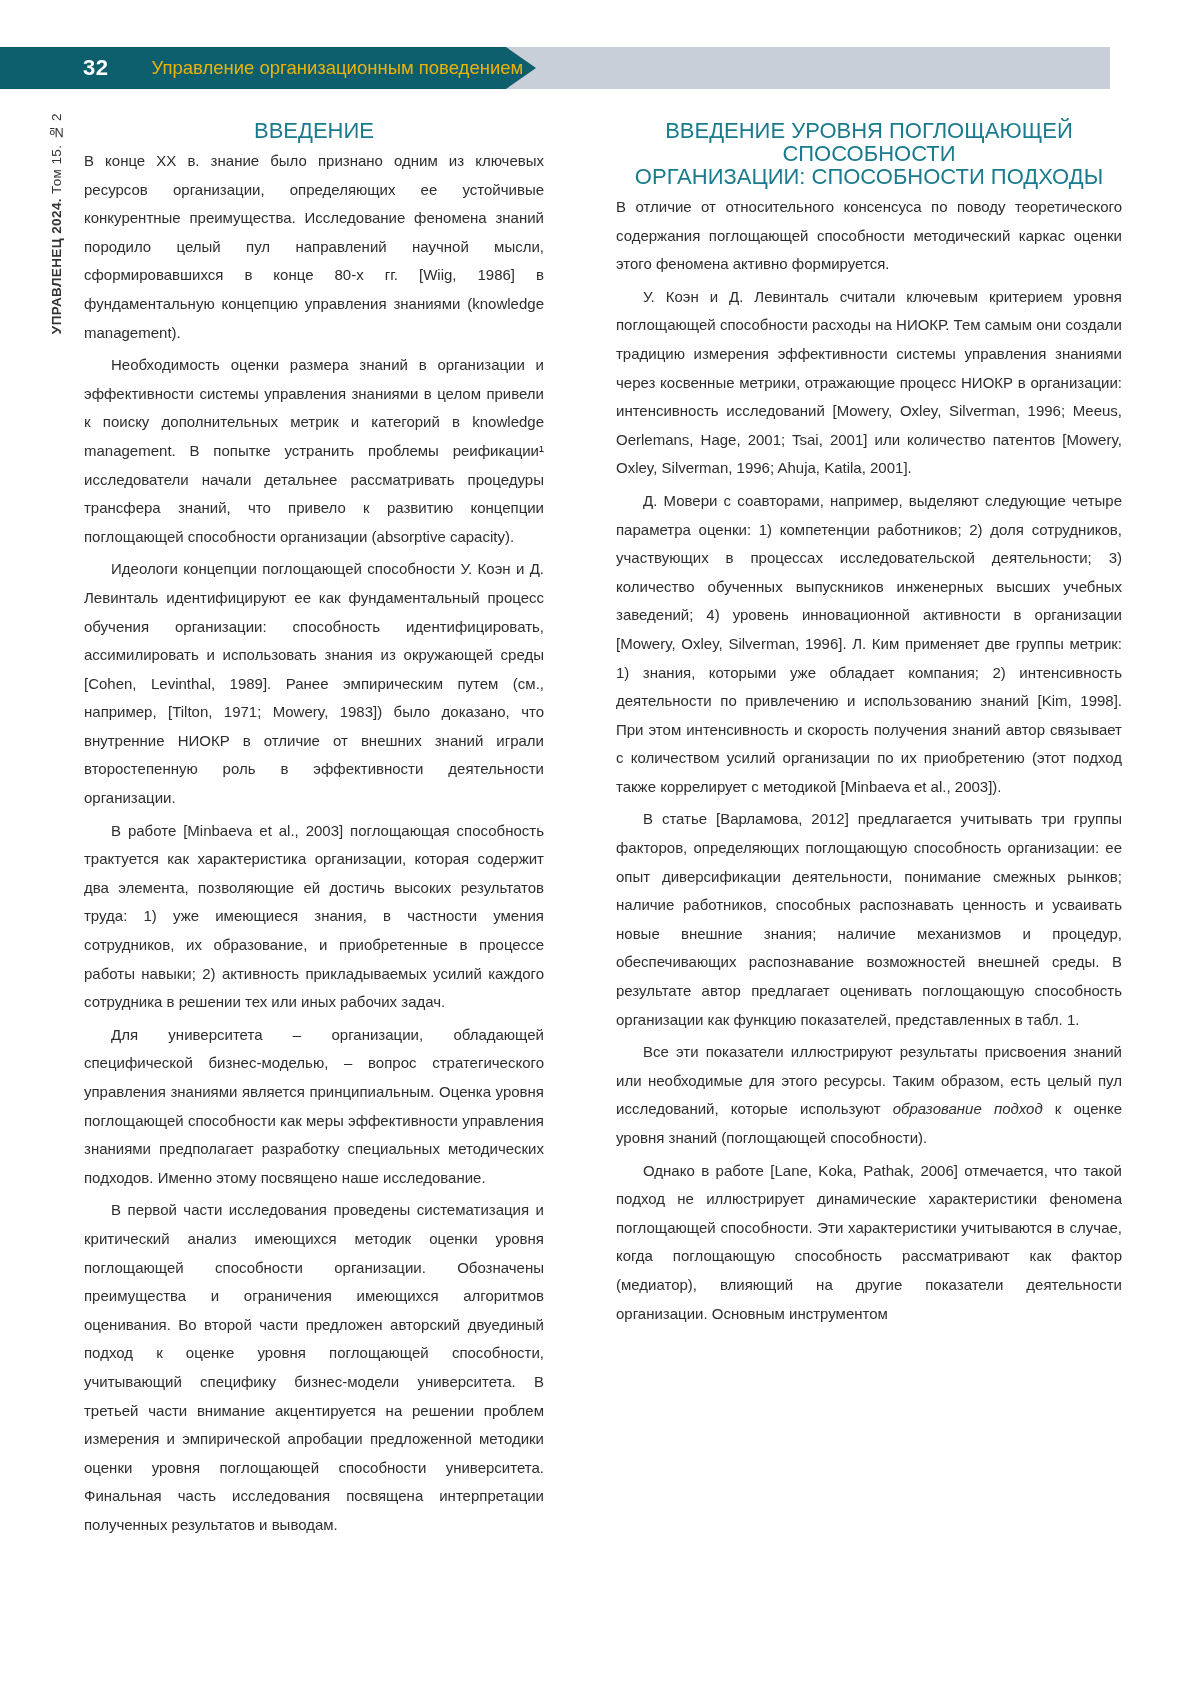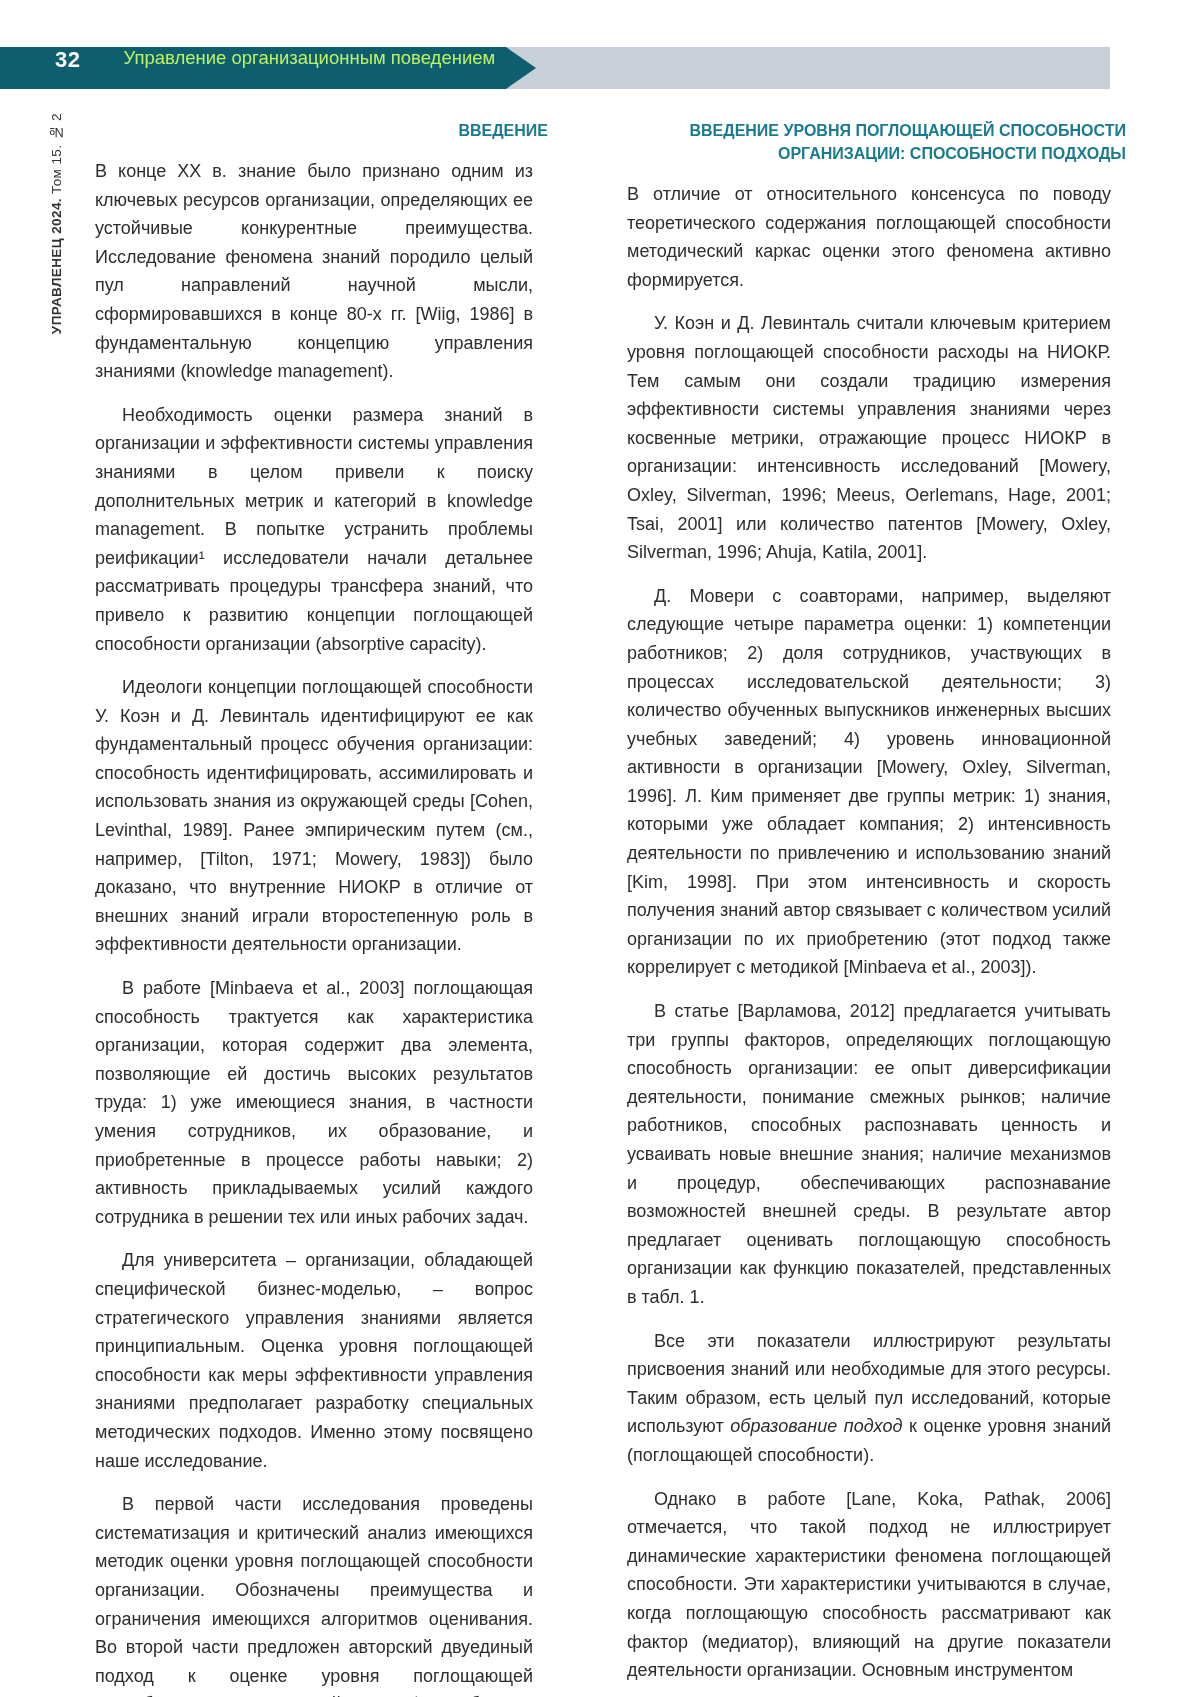--- a/index.html
+++ b/index.html
@@ -18,55 +18,56 @@
 
   
   .gray-tail{
     position:absolute;left:210px;top:47px;width:900px;height:42px;
     background:var(--gray_bar);z-index:1;
   }
   .teal-banner{
     position:absolute;left:0;top:47px;width:536px;height:42px;
     background:var(--teal_bar);z-index:2;
     clip-path:polygon(0 0,506px 0,536px 50%,506px 100%,0 100%);
-    display:flex;align-items:flex-start;
+    display:flex;align-items:center;
     filter:drop-shadow(2px 3px 3px rgba(0,0,0,0.35));
+    padding-left:28px;
   }
   .page-num{
     margin-left:55px;font-size:22px;font-weight:bold;color:#ffffff;
     letter-spacing:0.5px;
   }
   .running-head{
-    margin-left:43px;font-size:18.5px;color:#bef264;
+    margin-left:43px;font-size:18.5px;color:#eab308;
   }
 
   
   .side-vertical{
     position:absolute;left:49px;top:113px;z-index:3;
     writing-mode:vertical-rl;transform:rotate(180deg);
     font-size:13.5px;letter-spacing:0.4px;color:#333333;
     white-space:nowrap;
   }
   .side-vertical b{font-weight:bold;}
 
   
   .content{
     position:absolute;left:80px;top:119px;width:1046px;
     display:flex;gap:64px;z-index:2;
   }
   .col{text-align:justify;}
   .col-left{width:468px;}
   .col-right{width:514px;}
   .heading{
-    margin:0 0 5px 0;font-size:16px;line-height:23px;font-weight:bold;
-    color:var(--heading_teal);text-align:right;
+    margin:0 0 5px 0;font-size:22px;line-height:23px;font-weight:normal;
+    color:var(--heading_teal);text-align:center;
   }
   .heading .hline{display:block;}
   .para{
-    margin:15px;font-size:18px;line-height:28.6px;
+    margin:4px;font-size:15px;line-height:28.6px;
     hyphens:auto;-webkit-hyphens:auto;
   }
   .para.indent{text-indent:27px;}
   .para em{font-style:italic;}
 </style>
 </head>
 <body>
 
 <header>
   <div class="gray-tail"></div>

